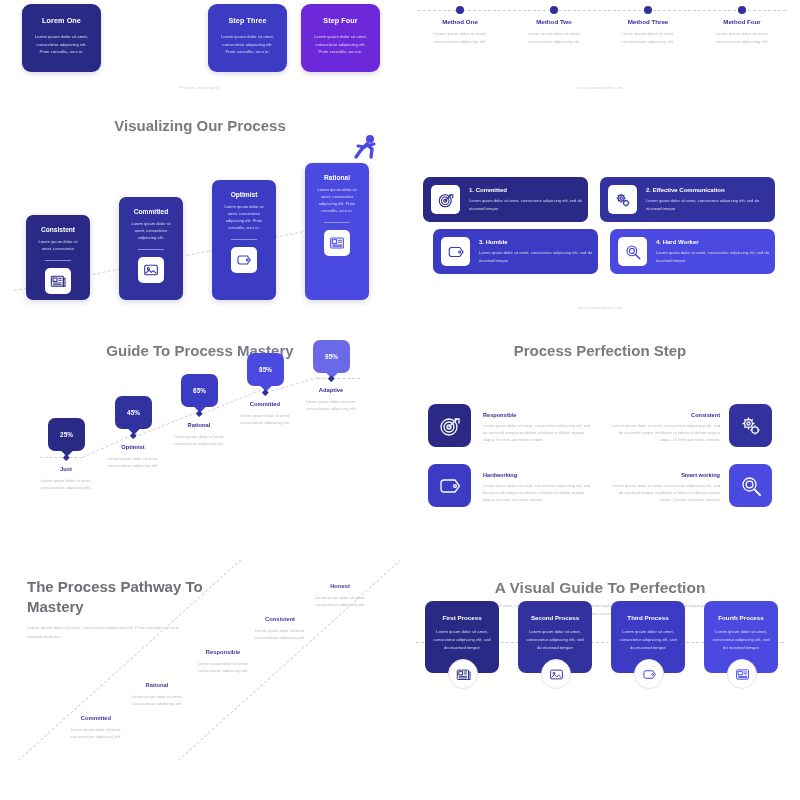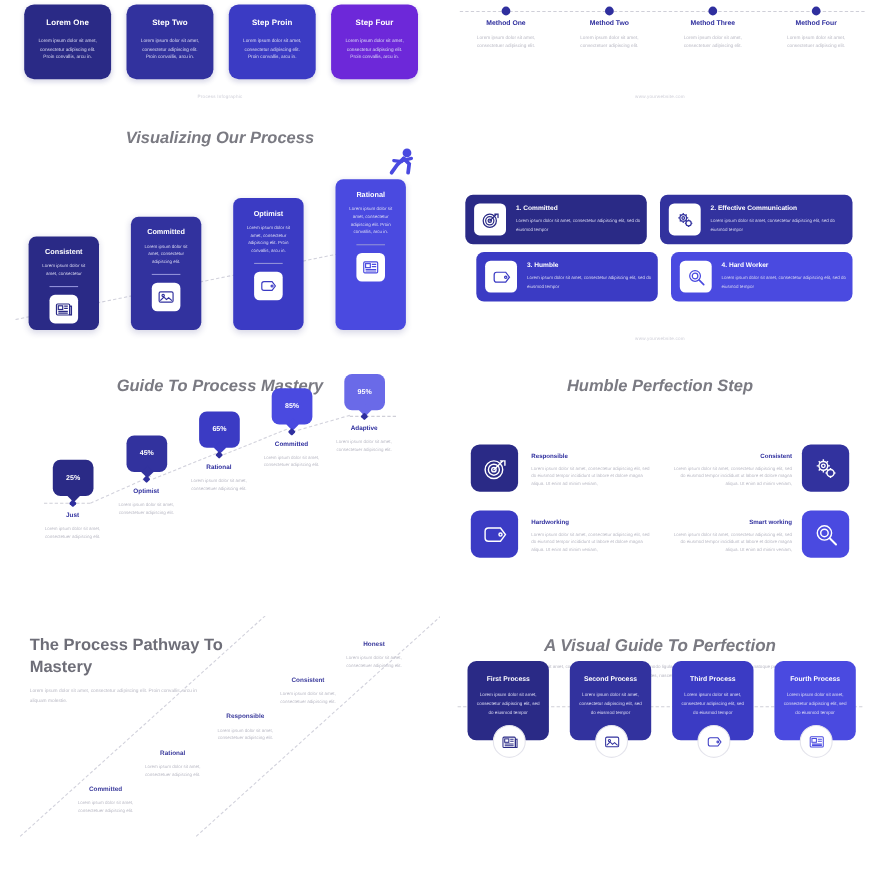--- a/index.html
+++ b/index.html
@@ -1,19 +1,19 @@
 <!DOCTYPE html>
 <html><head>
 <meta charset="utf-8">
 <style>
   html,body{margin:0;padding:0;background:#ffffff;}
   body{width:800px;height:800px;overflow:hidden;font-family:"Liberation Sans",sans-serif;color:#2b2b7a;}
   .page{position:relative;width:800px;height:800px;}
   .panel{position:absolute;overflow:hidden;background:#fff;}
-  .ttl{color:#7a7a82;font-weight:bold;text-align:center;line-height:1.25;font-style:italic;}
+  .ttl{color:#7a7a82;font-weight:bold;text-align:center;line-height:1.25;}
   .lorem{color:#b9b9c4;}
   .foot{position:absolute;left:0;right:0;text-align:center;color:#cfcfd8;font-size:4.2px;letter-spacing:.2px;}
   .dashed-h{position:absolute;border-top:1px dashed #cfcfd8;}
   .white-tile{background:#fff;border-radius:5px;display:flex;align-items:center;justify-content:center;}
   svg{display:block;}
 
   
   .p1{left:0;top:0;width:400px;height:105px;}
   .stepcard{position:absolute;top:4px;width:79px;height:68px;border-radius:9px;color:#fff;text-align:center;box-shadow:0 2px 5px rgba(40,40,120,.18);}
   .stepcard h4{margin:0;padding-top:12px;font-size:7.2px;font-weight:bold;letter-spacing:.1px;}
@@ -76,26 +76,22 @@
 </head>
 <body>
 
 <div class="page">
 
   <div class="panel p1">
     <div class="stepcard" style="left:22px;background:#2a2a86">
       <h4>Lorem One</h4>
       <p>Lorem ipsum dolor sit amet, consectetur adipiscing elit. Proin convallis, arcu in.</p>
     </div>
-    <div class="stepcard" style="left:115px;background:#32329e">
-      <h4>Step Two</h4>
-      <p>Lorem ipsum dolor sit amet, consectetur adipiscing elit. Proin convallis, arcu in.</p>
-    </div>
     <div class="stepcard" style="left:208px;background:#3b3bc4">
-      <h4>Step Proin</h4>
+      <h4>Step Three</h4>
       <p>Lorem ipsum dolor sit amet, consectetur adipiscing elit. Proin convallis, arcu in.</p>
     </div>
     <div class="stepcard" style="left:301px;background:#6d28d9">
       <h4>Step Four</h4>
       <p>Lorem ipsum dolor sit amet, consectetur adipiscing elit. Proin convallis, arcu in.</p>
     </div>
     <div class="foot" style="top:85px">Process Infographic</div>
   </div>
 
   <div class="panel p2">
@@ -302,21 +298,21 @@
       <span>95%</span>
       </div>
     <div class="pdot" style="left:329px;top:46px"></div>
     <div class="pitem" style="left:289px;top:57px">
       <h4>Adaptive</h4>
       <p>Lorem ipsum dolor sit amet, consectetuer adipiscing elit.</p>
     </div>
   </div>
 
   <div class="panel p6">
-    <div class="ttl" style="position:absolute;left:70px;top:12px;width:260px;font-size:15px">Humble Perfection Step</div>
+    <div class="ttl" style="position:absolute;left:70px;top:12px;width:260px;font-size:15px">Process Perfection Step</div>
 
     <div class="qtile" style="left:28px;top:74px;background:#2a2a86">
       <svg width="24" height="24" viewBox="0 0 24 24" fill="none" stroke="#fff" stroke-width="1.3">
         <circle cx="11" cy="13" r="8"></circle>
           <circle cx="11" cy="13" r="5"></circle>
           <circle cx="11" cy="13" r="2"></circle>
         <path d="M11 13l8-8M17 5h4v4" stroke-linecap="round"></path>
       </svg>
     </div>
     <div class="qtx" style="left:83px;top:82px">

